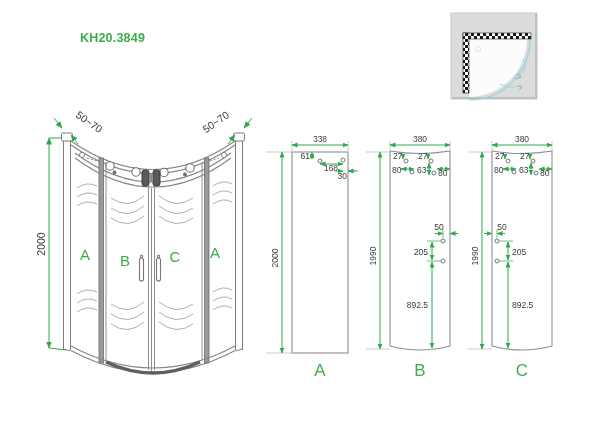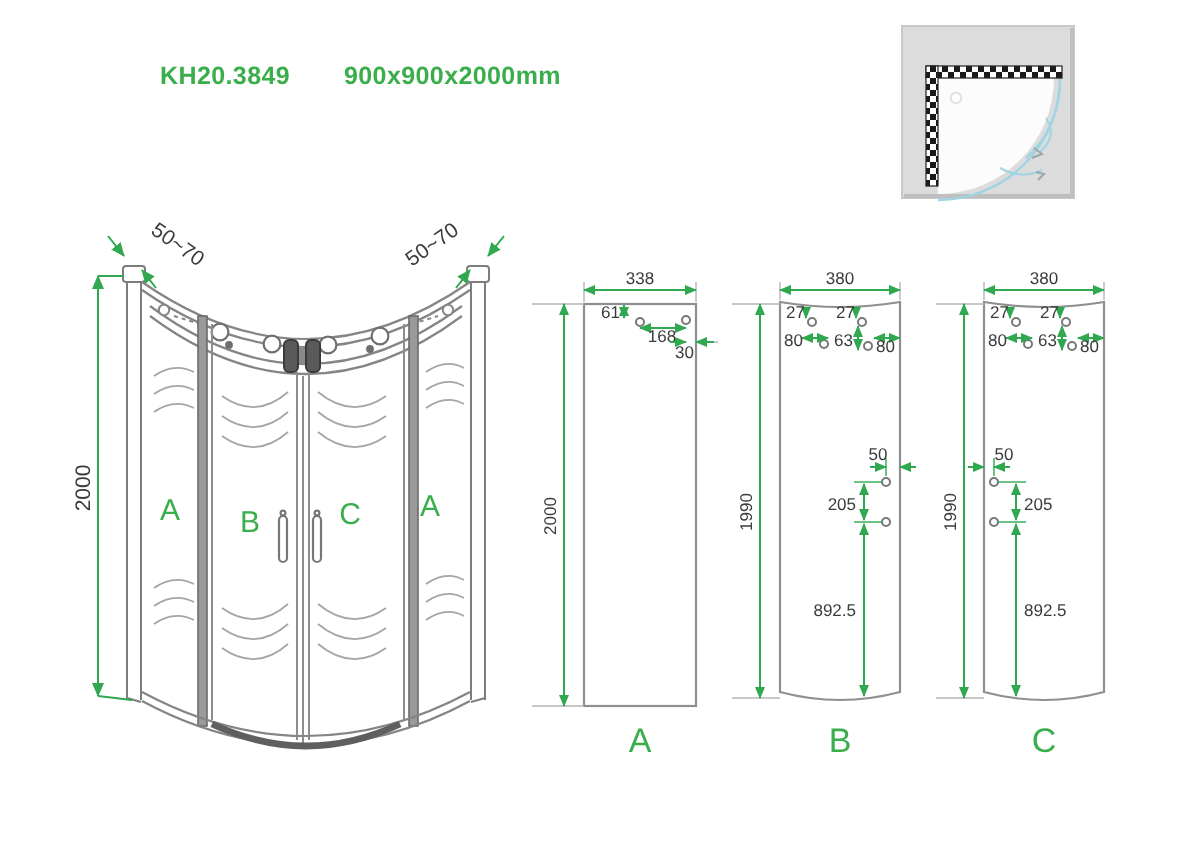--- a/index.html
+++ b/index.html
@@ -14,21 +14,20 @@
   .dimtxt-lg{fill:#3b3b3b;font-size:10.5px;}
   .paneltag{fill:#3aae4b;font-size:15px;}
   .paneltag-lg{fill:#3aae4b;font-size:17px;}
 </style>
 </head>
 <body>
 
 <div class="canvas">
 
   <div class="title model">KH20.3849</div>
-  <div class="title size">900x900x2000mm</div>
 
   <svg style="left:450px;top:12px" width="88" height="88" viewBox="0 0 88 88">
     <defs>
       <pattern id="chk" width="6" height="6" patternUnits="userSpaceOnUse">
         <rect width="6" height="6" fill="#ffffff"></rect>
         <rect width="3" height="3" fill="#1a1a1a"></rect>
         <rect x="3" y="3" width="3" height="3" fill="#1a1a1a"></rect>
       </pattern>
     </defs>
     <g>

